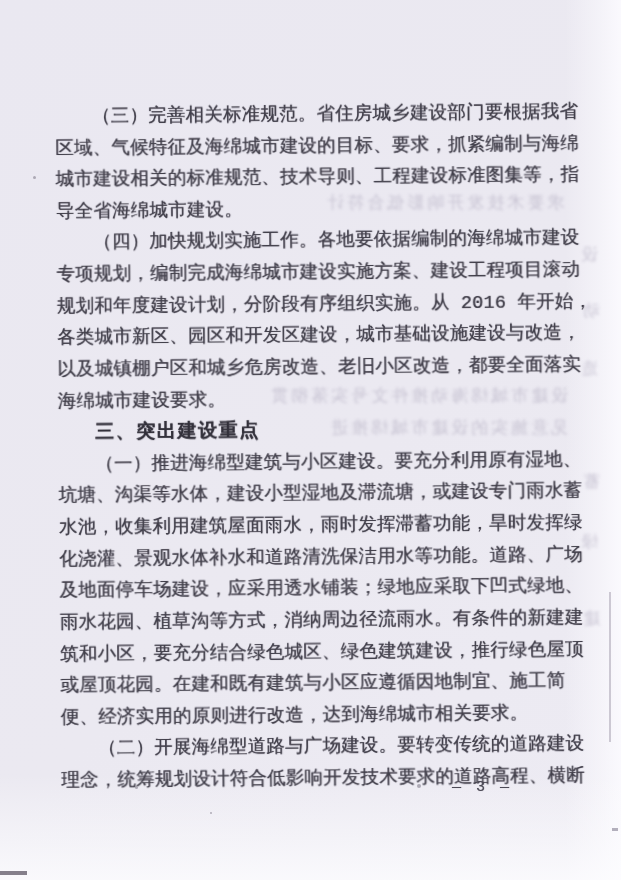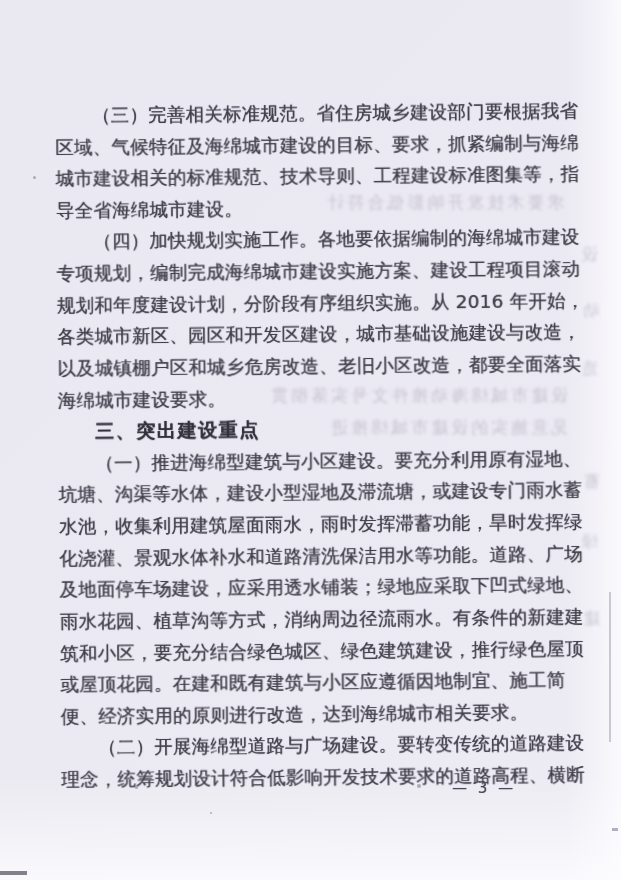--- a/index.html
+++ b/index.html
@@ -13,20 +13,21 @@
   }
   .paper {
     position: relative;
     width: 621px;
     height: 880px;
     overflow: hidden;
     background:
       linear-gradient(180deg, rgba(255,255,255,0) 88%, rgba(252,252,254,0.55) 96%, rgba(253,253,255,0.8) 100%),
       linear-gradient(90deg, rgba(255,255,255,0) 91%, rgba(250,249,253,0.65) 97%, rgba(252,251,255,0.9) 100%),
       linear-gradient(135deg, #eae8f1 0%, #ebe9f1 55%, #edebf3 100%);
+    font-family: Liberation Mono, monospace;
   }
   .text-layer {
     position: absolute;
     inset: 0;
     transform: rotate(-0.55deg);
     transform-origin: 60px 430px;
   }
   .line {
     position: absolute;
     white-space: nowrap;

